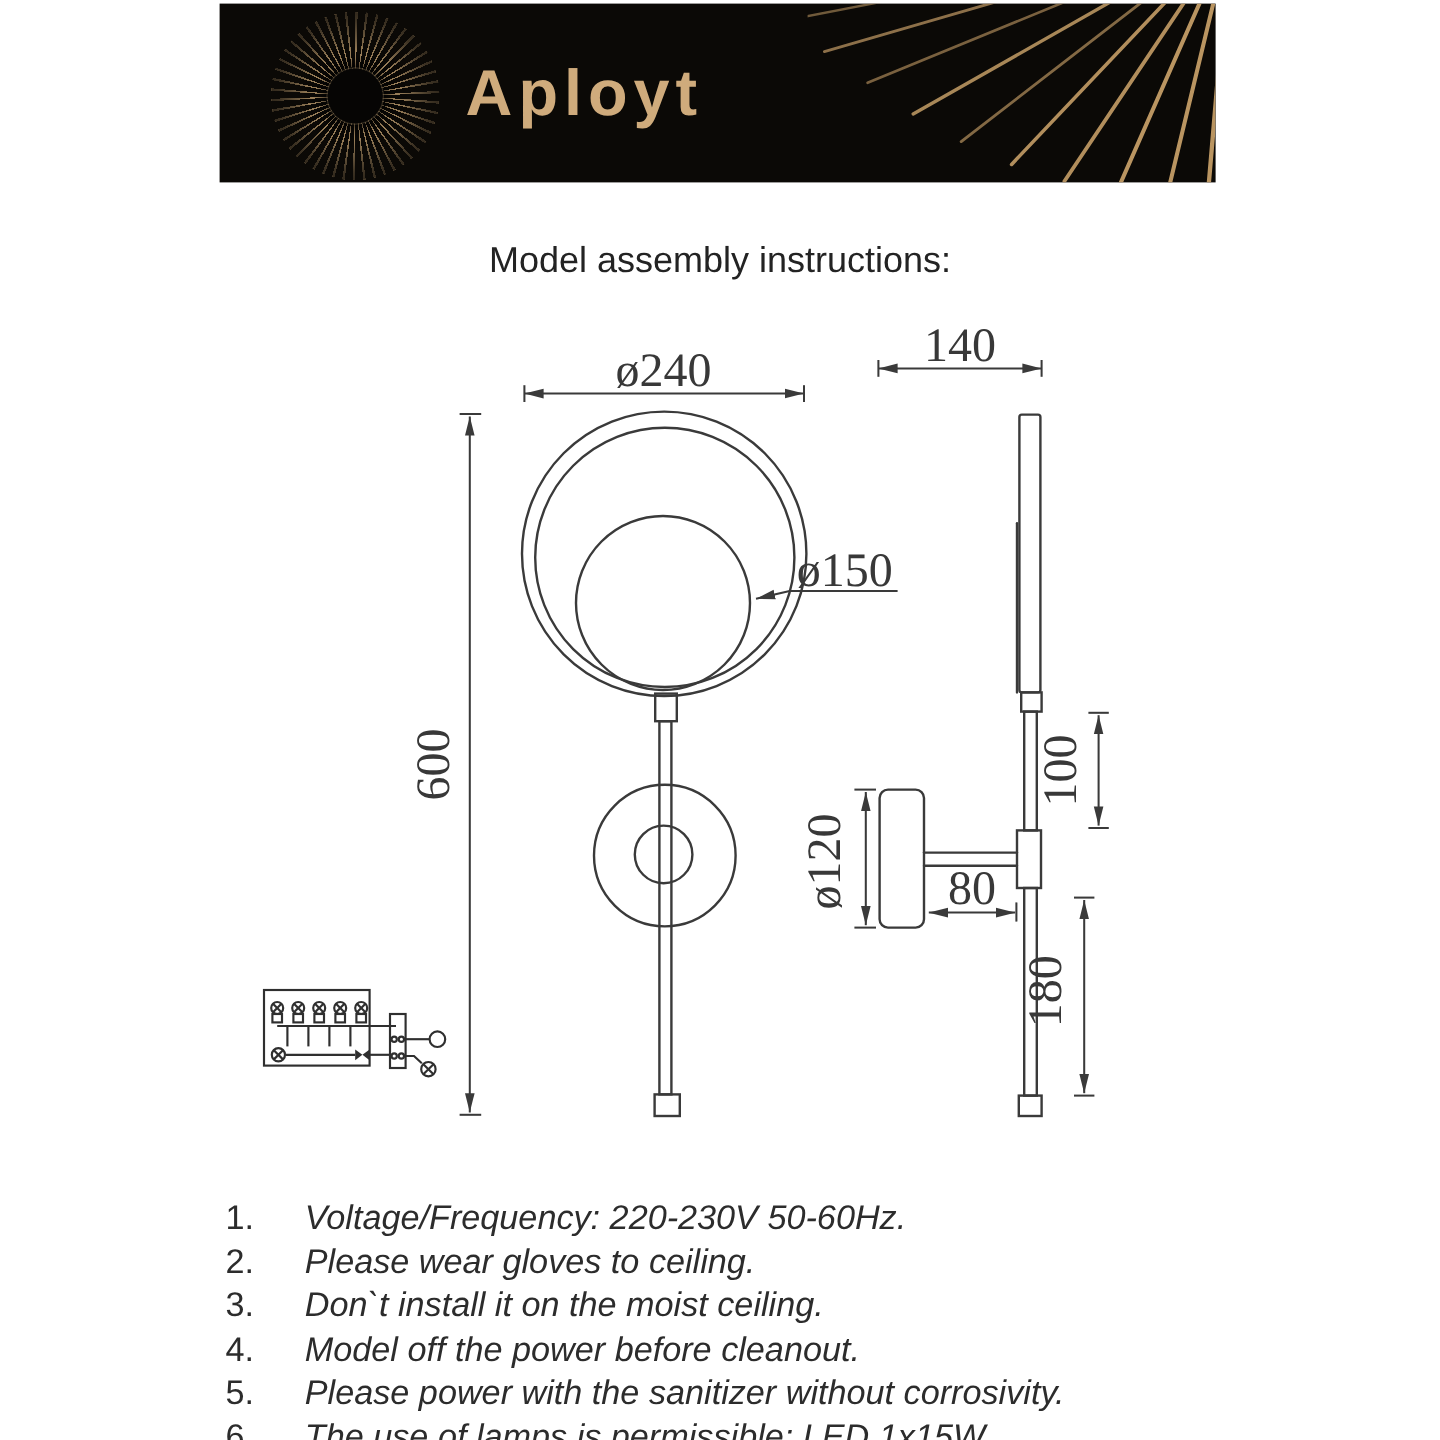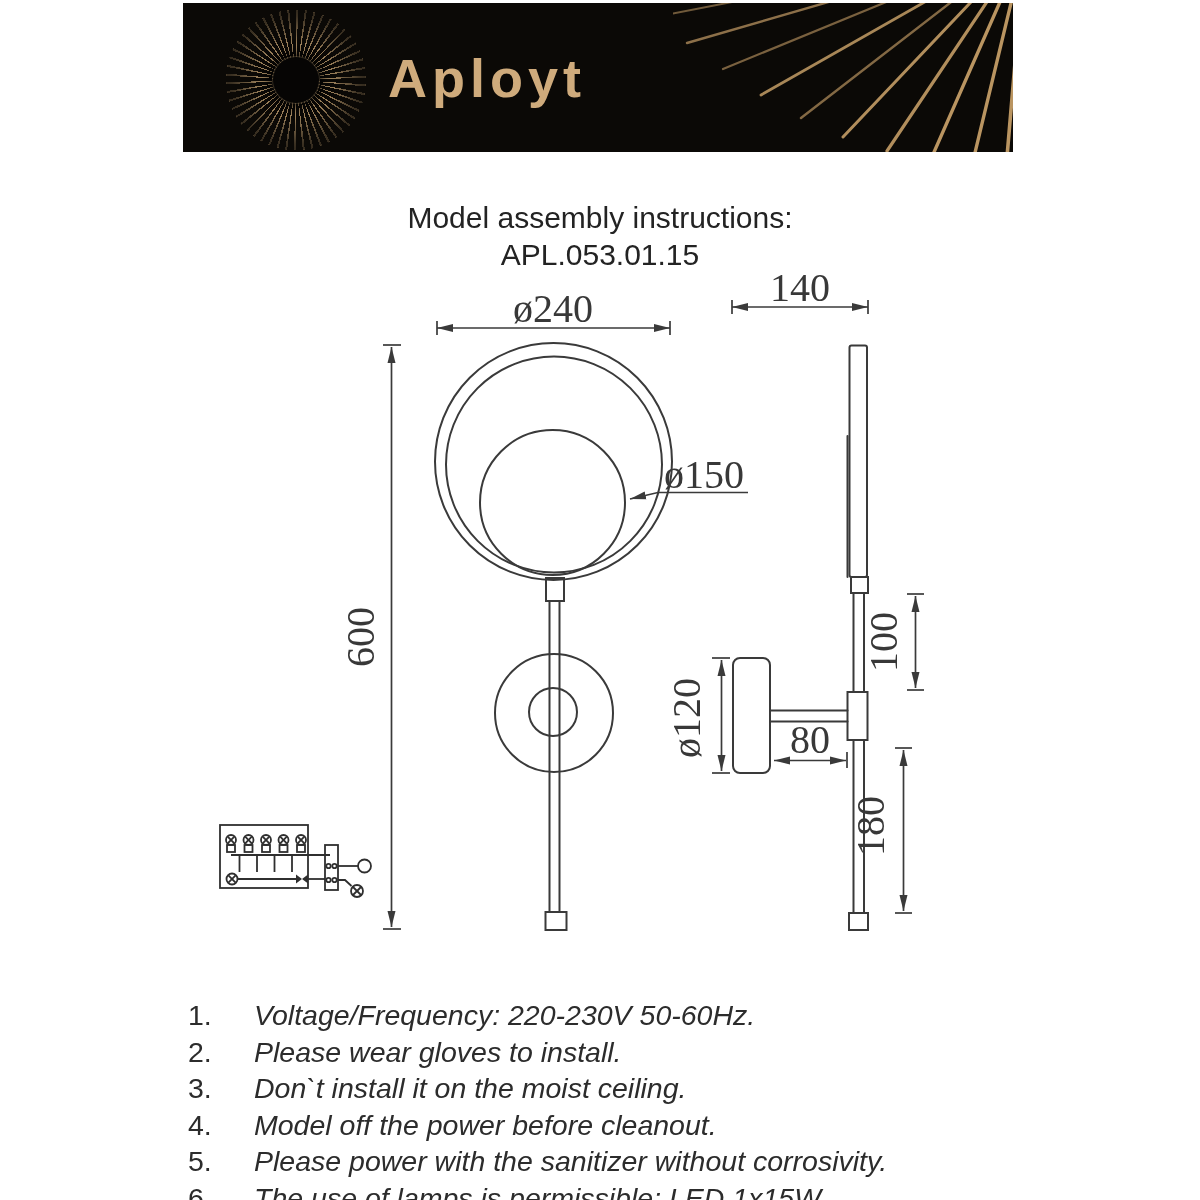--- a/index.html
+++ b/index.html
@@ -79,21 +79,20 @@
       <line x1="352" y1="-58" x2="258" y2="156" stroke-width="3.4" opacity="0.95"></line>
       <line x1="352" y1="-58" x2="300" y2="158" stroke-width="3.4" opacity="0.95"></line>
       <line x1="352" y1="-58" x2="334" y2="154" stroke-width="3.6" opacity="0.95"></line>
       <line x1="352" y1="-58" x2="352" y2="140" stroke-width="3.6" opacity="0.9"></line>
     </g>
   </svg>
 </div>
 
 <div class="title-block">
   <div class="title-line">Model assembly instructions:</div>
-  <div class="title-line">APL.053.01.15</div>
 </div>
 
 <svg class="drawing" width="1200" height="760" viewBox="0 250 1200 760">
   <defs>
     <marker id="arr" viewBox="0 0 16 10" refX="16" refY="5" markerWidth="16" markerHeight="10" markerUnits="userSpaceOnUse" orient="auto-start-reverse">
       <path d="M0,1 L16,5 L0,9 z" fill="#3a3a3a"></path>
     </marker>
   </defs>
 
   <g>
@@ -246,21 +245,21 @@
   </g>
 </svg>
 
 <div class="instructions">
   <div class="instr-row">
     <div class="instr-num">1.</div>
     <div class="instr-text">Voltage/Frequency: 220-230V 50-60Hz.</div>
   </div>
   <div class="instr-row">
     <div class="instr-num">2.</div>
-    <div class="instr-text">Please wear gloves to install.</div>
+    <div class="instr-text">Please wear gloves to ceiling.</div>
   </div>
   <div class="instr-row">
     <div class="instr-num">3.</div>
     <div class="instr-text">Don`t install it on the moist ceiling.</div>
   </div>
   <div class="instr-row">
     <div class="instr-num">4.</div>
     <div class="instr-text">Model off the power before cleanout.</div>
   </div>
   <div class="instr-row">

